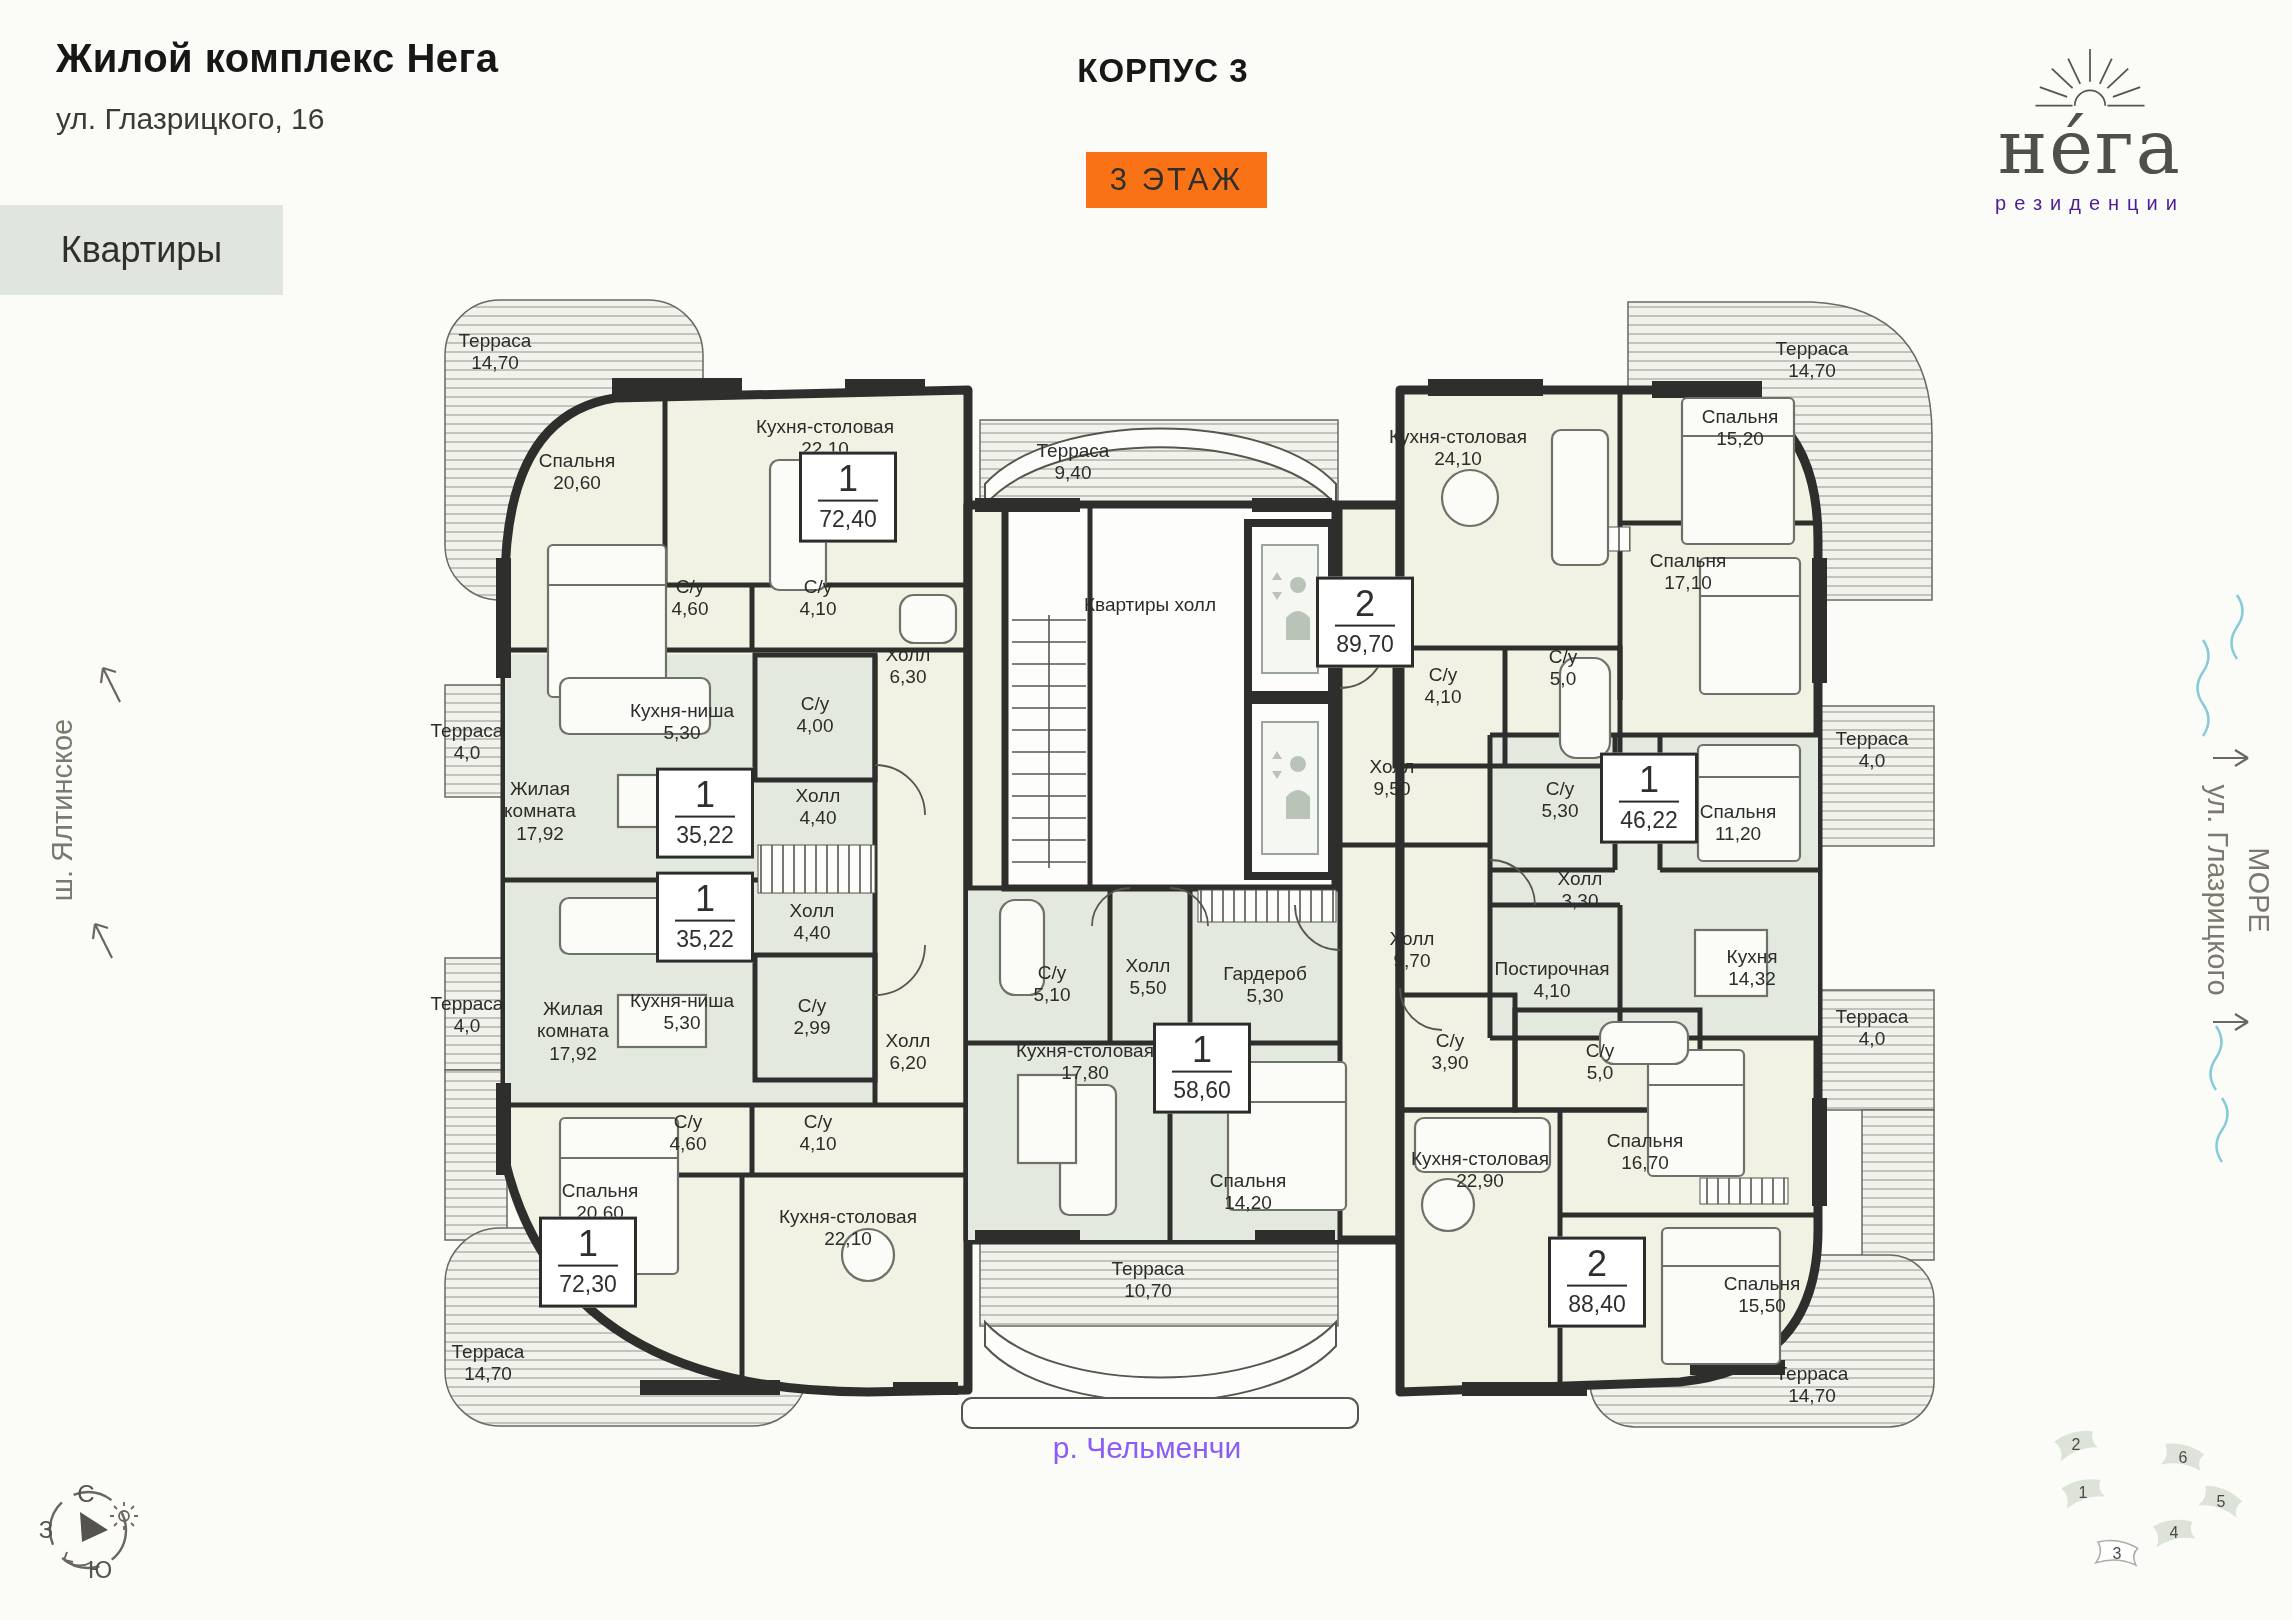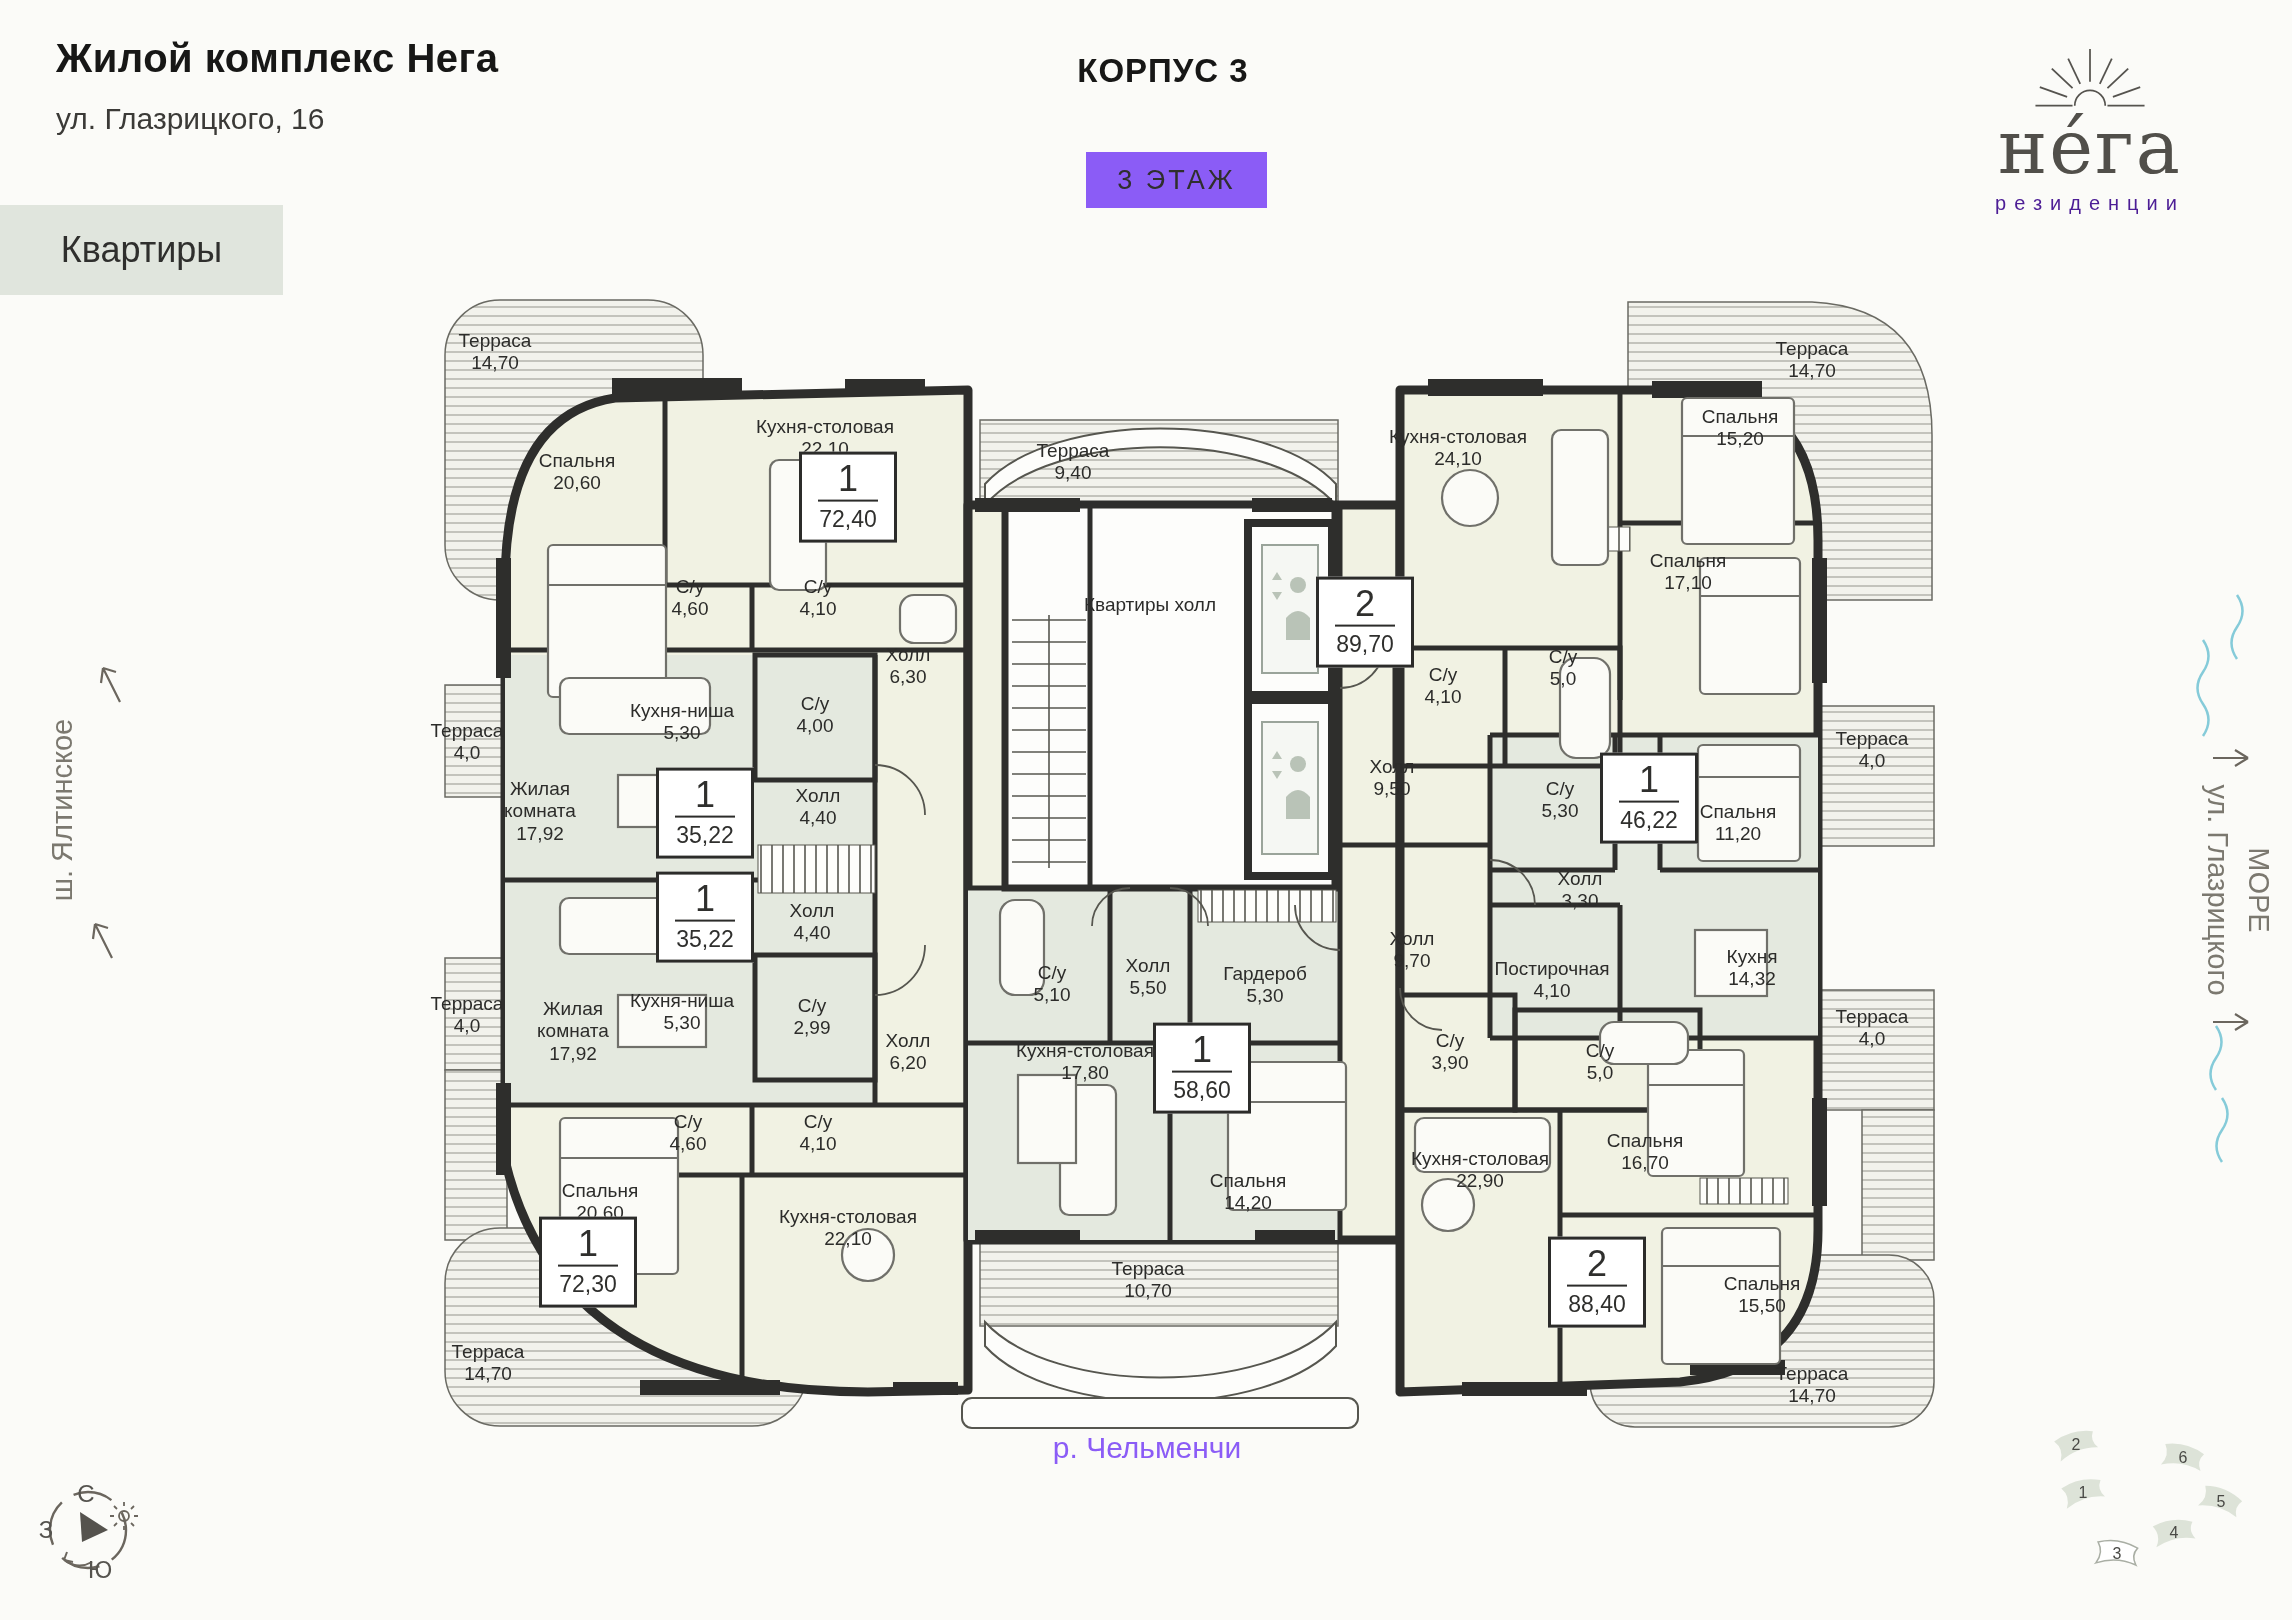--- a/index.html
+++ b/index.html
@@ -9,22 +9,22 @@
     font-family:"Liberation Sans","DejaVu Sans",sans-serif;
     color:#2f2f2d;
   }
   .abs{position:absolute;}
   
   .title{left:56px;top:36px;font-size:40px;font-weight:700;color:#171716;letter-spacing:.5px;}
   .addr{left:56px;top:96px;font-size:30px;font-weight:400;color:#3b3a37;line-height:1.5;}
   .apt-btn{left:0;top:205px;width:283px;height:90px;background:#e0e5dd;
     display:flex;align-items:center;justify-content:center;font-size:36px;font-weight:300;color:#2f2f2d;cursor:pointer;}
   .korpus{left:1163px;top:52px;transform:translateX(-50%);font-size:33px;font-weight:700;letter-spacing:1px;color:#171716;white-space:nowrap;}
-  .floor-box{left:1086px;top:152px;width:181px;height:56px;background:#8b5cf6;
-    display:flex;align-items:center;justify-content:center;font-size:27px;letter-spacing:3px;color:#2f2f2d;cursor:pointer;}
+  .floor-box{left:1086px;top:152px;width:181px;height:56px;background:#f97316;
+    display:flex;align-items:center;justify-content:center;font-size:31px;letter-spacing:3px;color:#2f2f2d;cursor:pointer;}
   
   .logo{right:52px;top:38px;width:300px;text-align:center;}
   .logo-name{font-family:"DejaVu Serif","Liberation Serif",serif;font-size:74px;font-weight:400;color:#514f4a;letter-spacing:2px;line-height:1;}
   .logo-sub{font-size:20px;letter-spacing:8px;color:#4c1d95;margin-top:8px;}
   
   .rl{position:absolute;transform:translate(-50%,-50%);display:flex;flex-direction:column;align-items:center;
       text-align:center;font-size:19px;line-height:1.18;color:#2c2c2a;white-space:nowrap;z-index:5;}
   .rl.w{white-space:normal;width:136px;}
   .bd{position:absolute;transform:translate(-50%,-50%);background:#ffffff;border:3px solid #2c2c2a;
       width:92px;padding:5px 0 7px;display:flex;flex-direction:column;align-items:center;z-index:6;cursor:pointer;}

